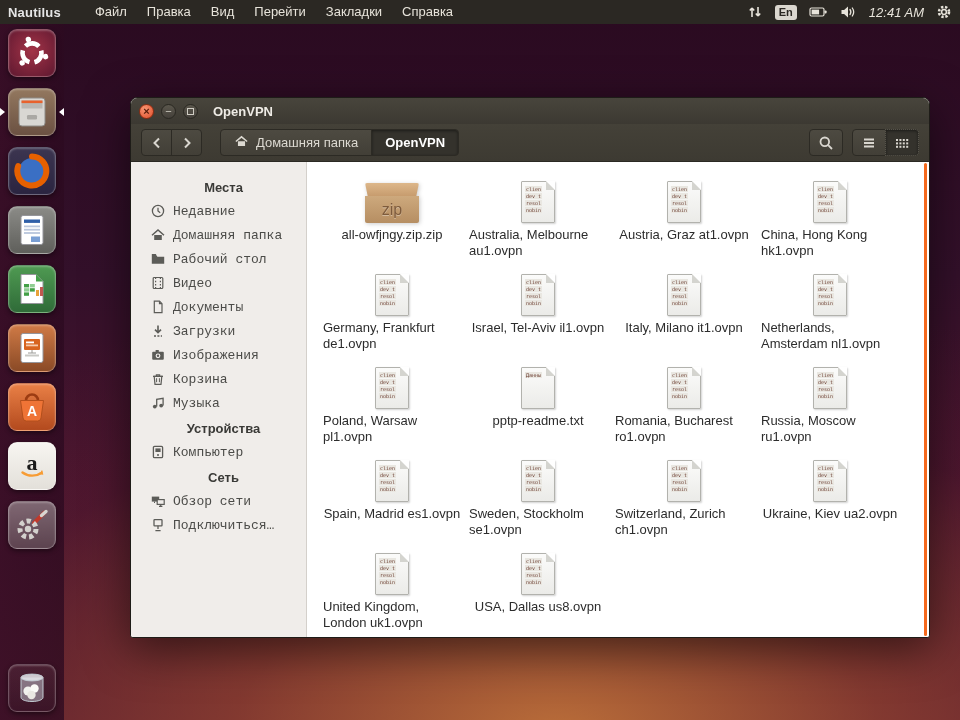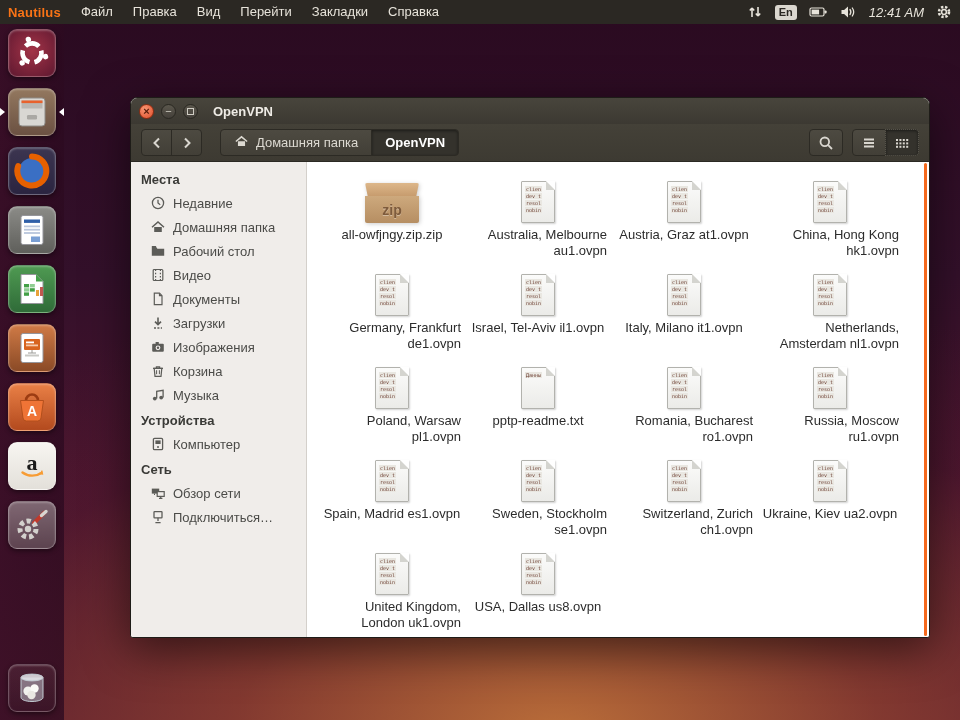--- a/index.html
+++ b/index.html
@@ -6,21 +6,21 @@
   body{
     width:960px;height:720px;position:relative;overflow:hidden;
     font-family:"Liberation Sans",sans-serif;
     background:
       radial-gradient(120% 85% at 58% 102%, rgba(196,118,58,.9) 0%, rgba(150,70,48,.65) 28%, rgba(90,28,48,.25) 55%, rgba(0,0,0,0) 75%),
       linear-gradient(180deg,#2a0a20 0%,#33102a 38%,#4a152e 68%,#5e2030 100%);
   }
   
   #topbar{position:absolute;top:0;left:0;right:0;height:24px;background:#2b2823;
     display:flex;align-items:center;color:#e7e3da;font-size:13px;z-index:40;padding:0 8px;}
-  .appname{font-weight:bold;color:#f97316;margin-right:10px;letter-spacing:.2px;}
+  .appname{font-weight:bold;color:#e5e5e5;margin-right:24px;letter-spacing:.2px;}
   .menus{display:flex;}
   .menu-item{padding:0 10px;line-height:24px;cursor:default;}
   .tb-right{margin-left:auto;display:flex;align-items:center;gap:12px;}
   .kbd-badge{background:#dbd7cf;color:#2b2823;font-weight:bold;font-size:11px;border-radius:3px;padding:1px 4px;line-height:13px;}
   .clock{font-size:13px;font-style:italic;}
   .tb-ic{display:flex;align-items:center;}
   
   #dock{position:absolute;top:24px;left:0;bottom:0;width:64px;z-index:30;
     background:linear-gradient(90deg, rgba(56,14,38,.88), rgba(44,10,32,.78));
     display:flex;flex-direction:column;align-items:center;padding:5px 0 8px;gap:11px;box-sizing:border-box;}
@@ -59,42 +59,42 @@
   .crumb.active{background:#34322c;color:#fff;font-weight:bold;box-shadow:inset 0 1px 3px rgba(0,0,0,.45);}
   .tb-spacer{flex:1;}
   .iconbtn{width:34px;border-radius:4px;}
   .viewpair{display:flex;margin-left:9px;}
   .viewpair .iconbtn:first-child{border-radius:4px 0 0 4px;}
   .viewpair .iconbtn:last-child{border-radius:0 4px 4px 0;margin-left:-1px;}
   .iconbtn.pressed{background:#34322c;box-shadow:inset 0 1px 3px rgba(0,0,0,.45);border-style:dotted;border-color:#56534a;}
   
   .wbody{flex:1;display:flex;min-height:0;}
   .sidebar{width:176px;flex:0 0 176px;background:#f0edea;border-right:1px solid #d4d0cb;
-    padding-top:4px;font-size:13px;color:#4b4b48;overflow:hidden;box-sizing:border-box;}
+    padding-top:12px;font-size:13px;color:#4b4b48;overflow:hidden;box-sizing:border-box;text-align:center;}
   .sb-heading{font-weight:bold;color:#3a3a37;padding:6px 0 4px 10px;}
-  .sb-item{display:flex;align-items:center;gap:7px;height:24px;padding-left:19px;cursor:default;}
+  .sb-item{display:flex;align-items:center;gap:7px;height:24px;padding-left:19px;cursor:default;font-family:Liberation Mono, monospace;}
   .sb-icon{width:16px;height:16px;display:flex;align-items:center;justify-content:center;}
   .content{flex:1;position:relative;background:#fff;overflow:hidden;}
   .scrollbar{position:absolute;top:1px;right:2px;bottom:1px;width:3px;border-radius:2px;}
   .grid{display:grid;grid-template-columns:repeat(4,146px);padding:6px 0 0 12px;row-gap:2px;}
   .fcell{display:flex;flex-direction:column;align-items:center;padding-top:5px;}
   .icmount{height:50px;display:flex;align-items:flex-end;justify-content:center;}
-  .fname{font-size:13px;line-height:16px;color:#2c2c2c;text-align:right;max-width:138px;margin-top:4px;overflow-wrap:break-word;}
+  .fname{font-size:13px;line-height:16px;color:#2c2c2c;text-align:left;max-width:138px;margin-top:4px;overflow-wrap:break-word;}
   
   .page{width:34px;height:42px;position:relative;background:linear-gradient(#fbfbfa,#ebebe8);
     border:1px solid #b2b2ad;border-radius:1px;box-shadow:1px 1px 2px rgba(0,0,0,.18);box-sizing:border-box;}
   .page .fold{position:absolute;top:-1px;right:-1px;width:0;height:0;
     border-top:9px solid #fff;border-left:9px solid #d4d4cf;}
   .mini{padding:4px 0 0 3px;display:flex;flex-direction:column;gap:1px;}
   .mini span{font:5px/6px "DejaVu Sans Mono",monospace;color:#6e4034;background:#e9e7e1;padding:0 1px;align-self:flex-start;white-space:pre;}
   
   .zipbox{width:54px;height:40px;display:flex;flex-direction:column;filter:drop-shadow(1px 1px 2px rgba(0,0,0,.2));}
   .ziplid{height:13px;background:linear-gradient(#ddb78a,#c79c6e);clip-path:polygon(5% 100%,0 0,100% 0,95% 100%);border-radius:2px 2px 0 0;}
   .zipbody{flex:1;background:linear-gradient(#cda97d,#b68e62);display:flex;align-items:center;justify-content:center;border-radius:0 0 2px 2px;}
-  .zipbody span{font-size:14px;font-weight:bold;color:#7e5b3c;text-shadow:0 1px 0 rgba(255,255,255,.35);}
+  .zipbody span{font-size:16px;font-weight:normal;color:#7e5b3c;text-shadow:0 1px 0 rgba(255,255,255,.35);}
 </style>
 </head>
 <body>
 
 <div id="topbar">
   <span class="appname">Nautilus</span>
   <span class="menus" id="menu-list">
       <span class="menu-item">Файл</span>
       <span class="menu-item">Правка</span>
       <span class="menu-item">Вид</span>

